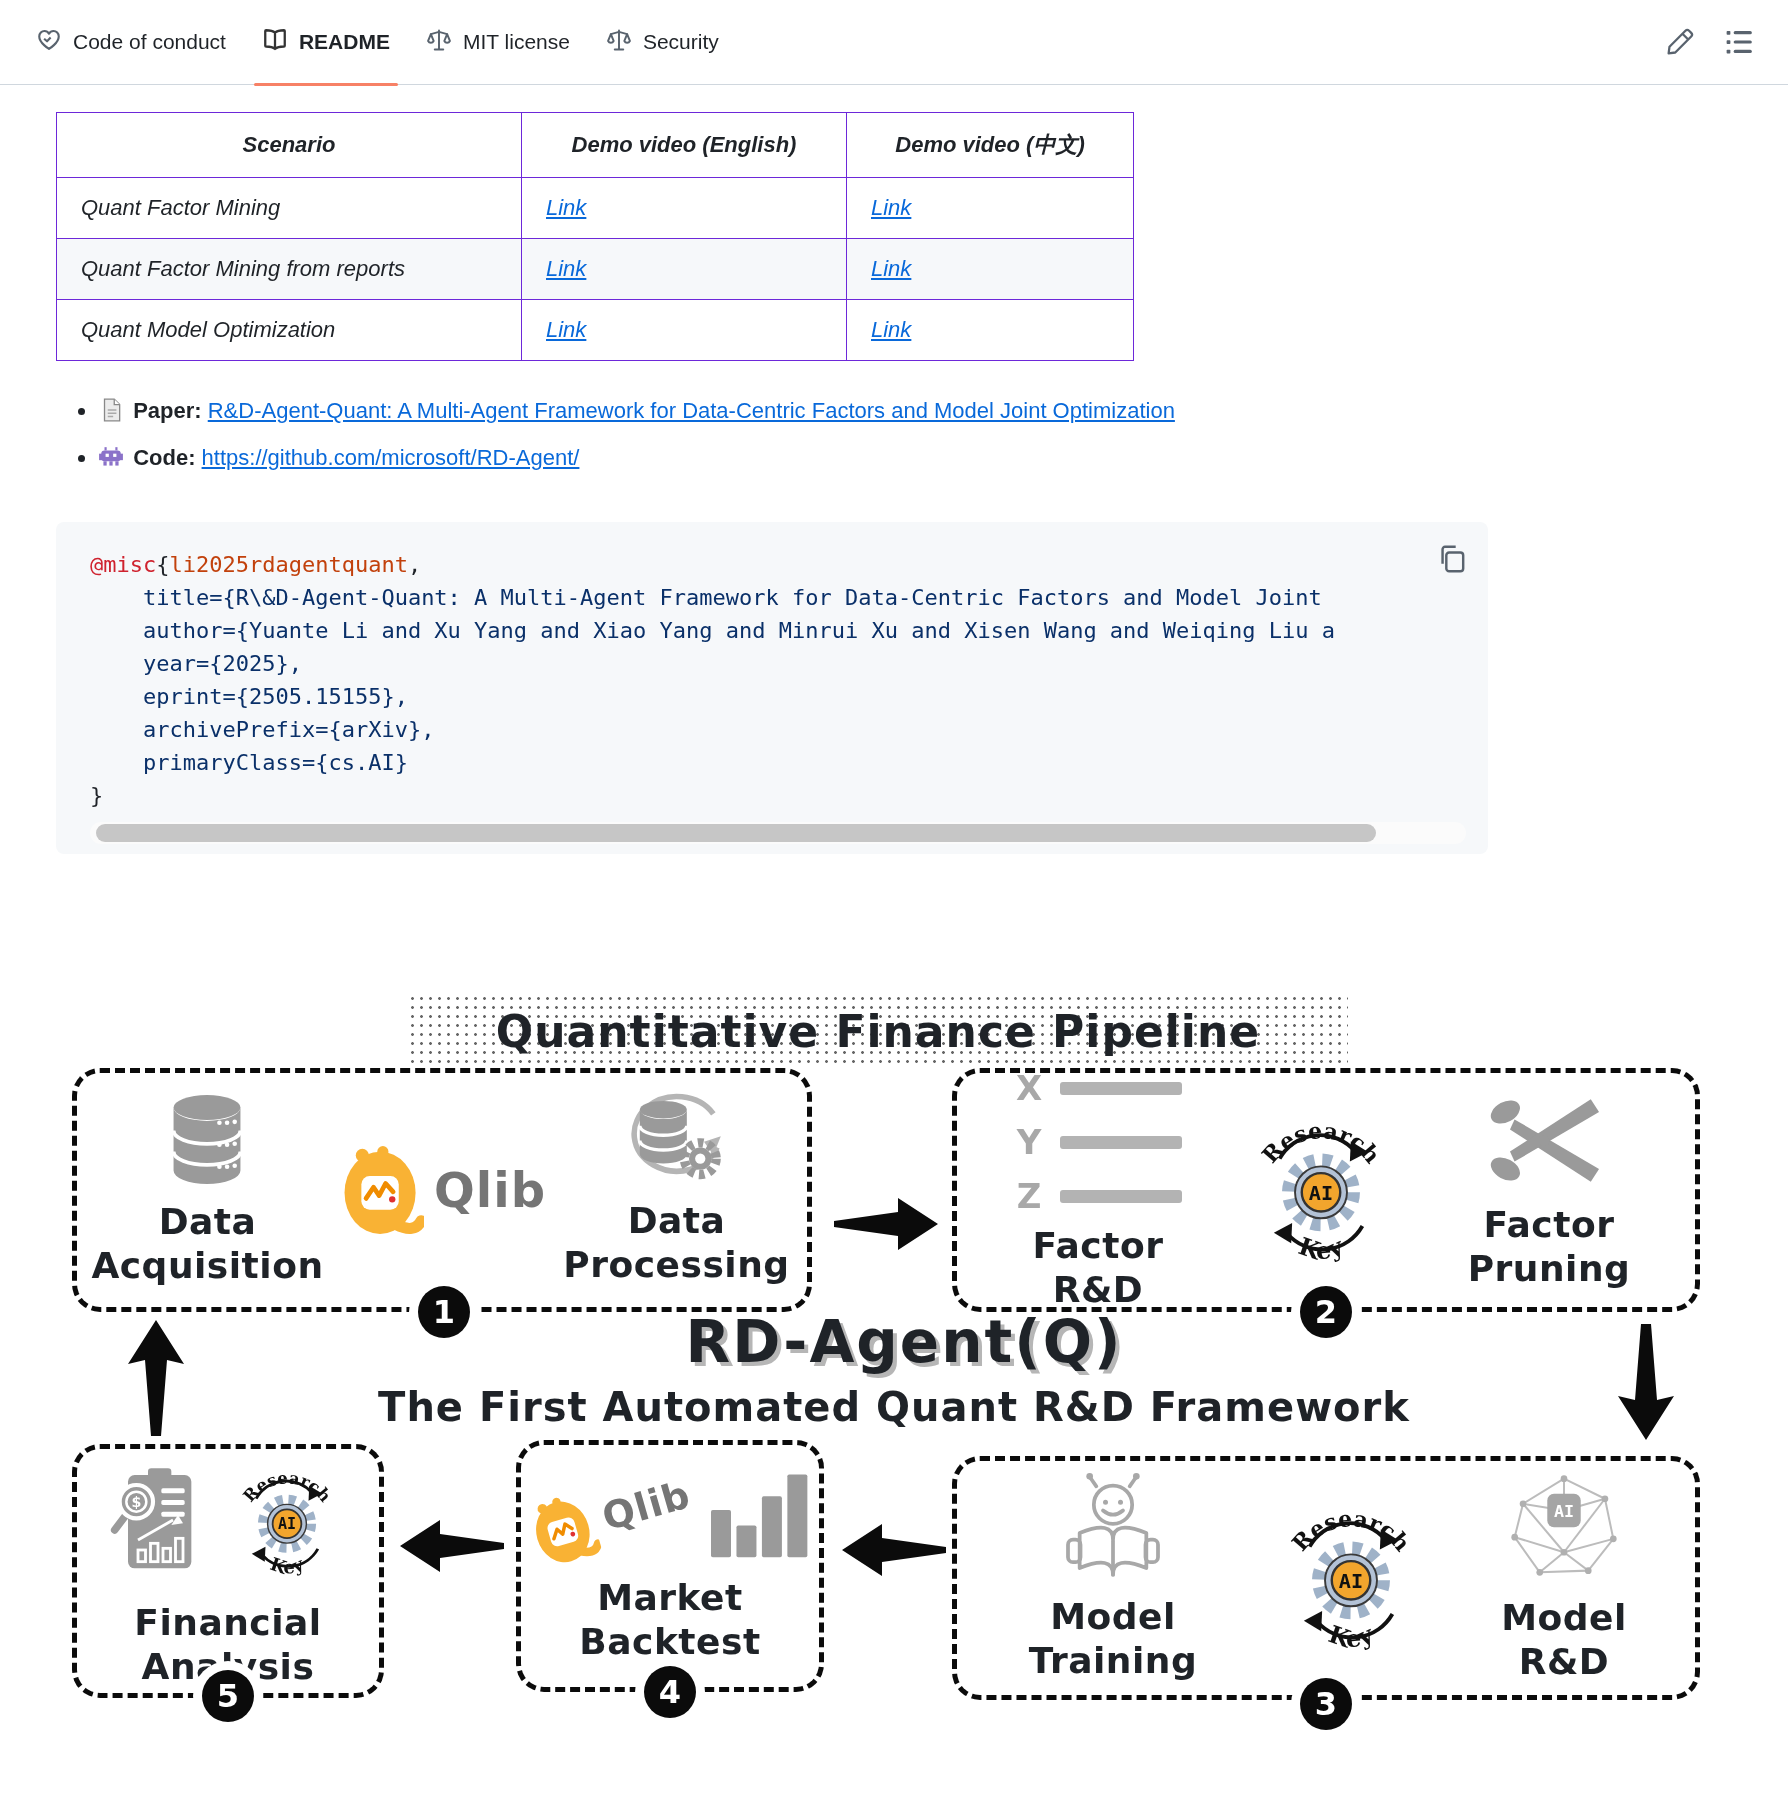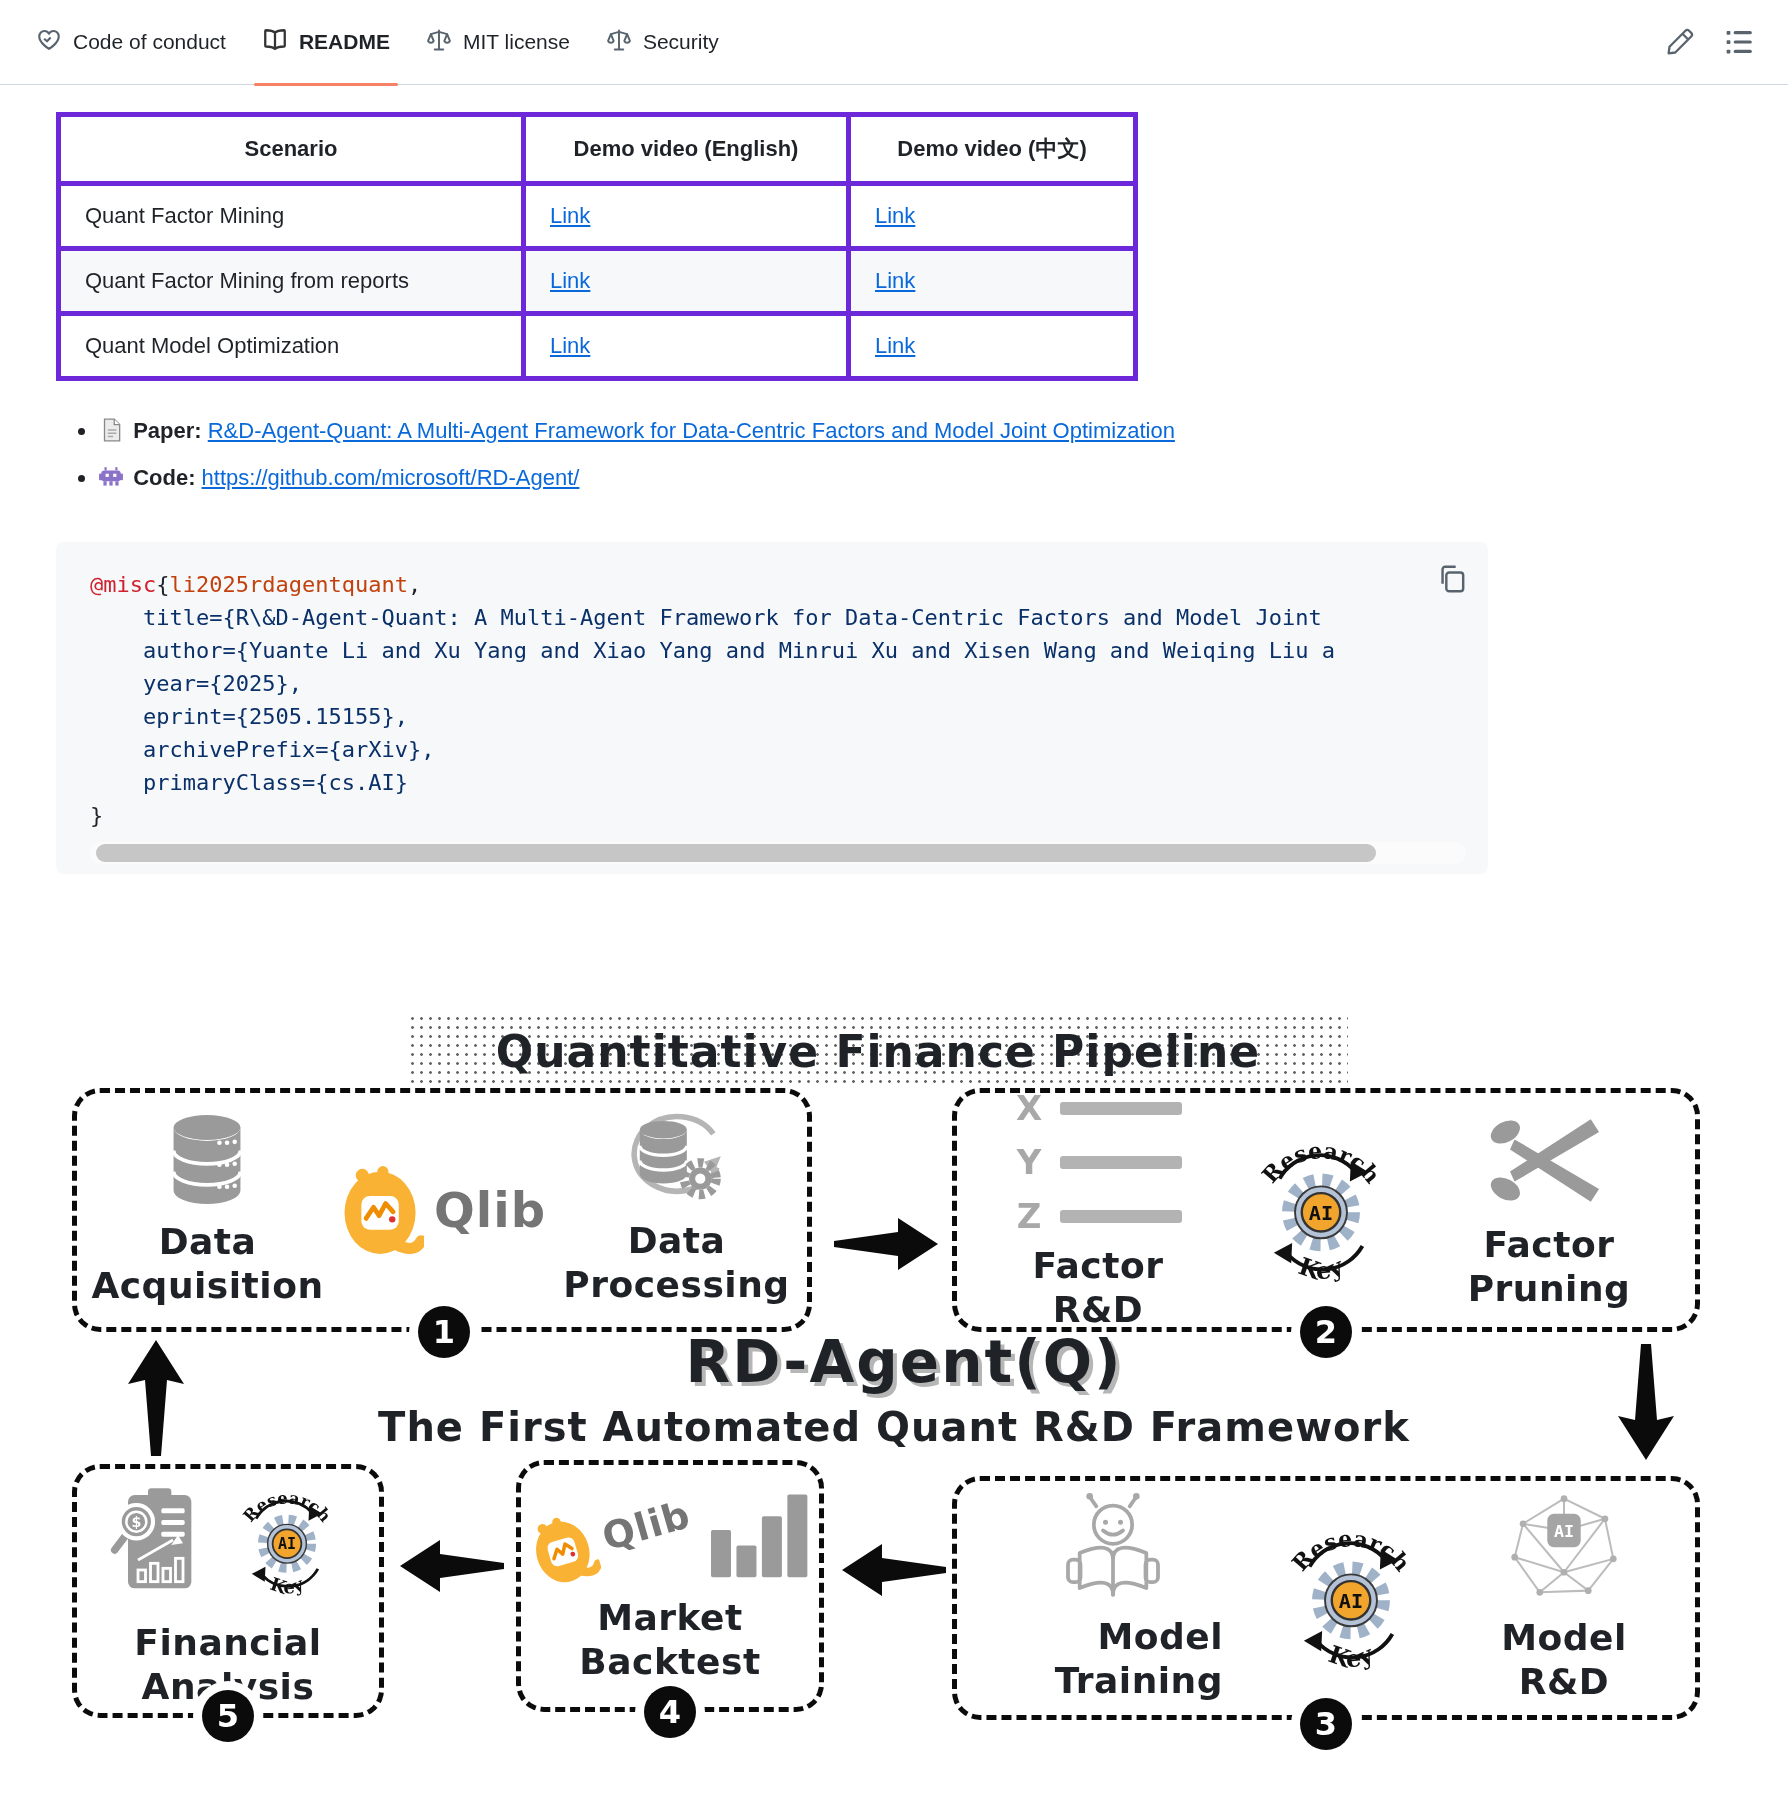--- a/index.html
+++ b/index.html
@@ -11,21 +11,21 @@
   
   .tabbar { display:flex; align-items:center; height:85px; border-bottom:1px solid #d0d7de; padding:0 18px; }
   .tab { position:relative; display:flex; align-items:center; gap:11px; padding:0 18px; height:85px; font-size:21px; color:#1f2328; cursor:pointer; }
   .tab.active { font-weight:bold; }
   .tab .underline { position:absolute; left:10px; right:10px; bottom:-1px; height:3px; background:#f78166; border-radius:3px; }
   .tab-actions { margin-left:auto; display:flex; align-items:center; gap:30px; padding-right:16px; }
   .icon-btn { display:flex; align-items:center; cursor:pointer; }
   
   .main { padding: 27px 56px 0 56px; }
   table.demo { border-collapse: collapse; font-size:22px; }
-  table.demo th, table.demo td { border:5px solid #6d28d9; }
+  table.demo th, table.demo td { border:1px solid #6d28d9;font-style:italic; }
   table.demo th { font-weight:bold; text-align:center; padding:17px 14px; }
   table.demo td { padding:17px 24px; }
   table.demo tbody tr:nth-child(even) { background:#f6f8fa; }
   .col-scenario { width:465px; } .col-en { width:325px; } .col-zh { width:287px; }
   a.blue-link { color:#0969da; text-decoration:underline; cursor:pointer; }
   ul.bullets { margin:36px 0 0 0; padding-left:42px; font-size:22px; }
   ul.bullets li { margin:16px 0; }
   .b-label { font-weight:bold; }
   .inline-ico { vertical-align:-5px; margin-right:3px; }
   
@@ -463,21 +463,21 @@
               <line x1="60" y1="82" x2="60" y2="122"></line>
               <rect x="6" y="80" width="15" height="27" rx="6"></rect>
               <rect x="99" y="80" width="15" height="27" rx="6"></rect>
             </g>
             <circle cx="32" cy="4" r="4" fill="#a8a8a8"></circle>
             <circle cx="88" cy="4" r="4" fill="#a8a8a8"></circle>
             <circle cx="51" cy="35" r="3" fill="#a8a8a8"></circle>
             <circle cx="69" cy="35" r="3" fill="#a8a8a8"></circle>
           </svg>
       </span>
-      <span class="d-label" style="max-width:220px;text-align:right;">Model Training</span>
+      <span class="d-label" style="max-width:220px;">Model Training</span>
     </div>
     <span>
       <svg viewBox="0 0 170 185" width="164" height="178">
         <defs>
             <path id="gArcT3" d="M 26 100 A 59 59 0 0 1 144 100"></path>
             <path id="gArcB3" d="M 50 150 A 46 46 0 0 0 120 150"></path>
           </defs>
         <text class="g-top"><textPath href="#gArcT3" startOffset="50%" text-anchor="middle">Research</textPath></text>
         <path class="g-arc" d="M 42 62 A 48 48 0 0 1 120 54"></path>
           <polygon points="116,44 134,55 115,65" fill="#111"></polygon>

